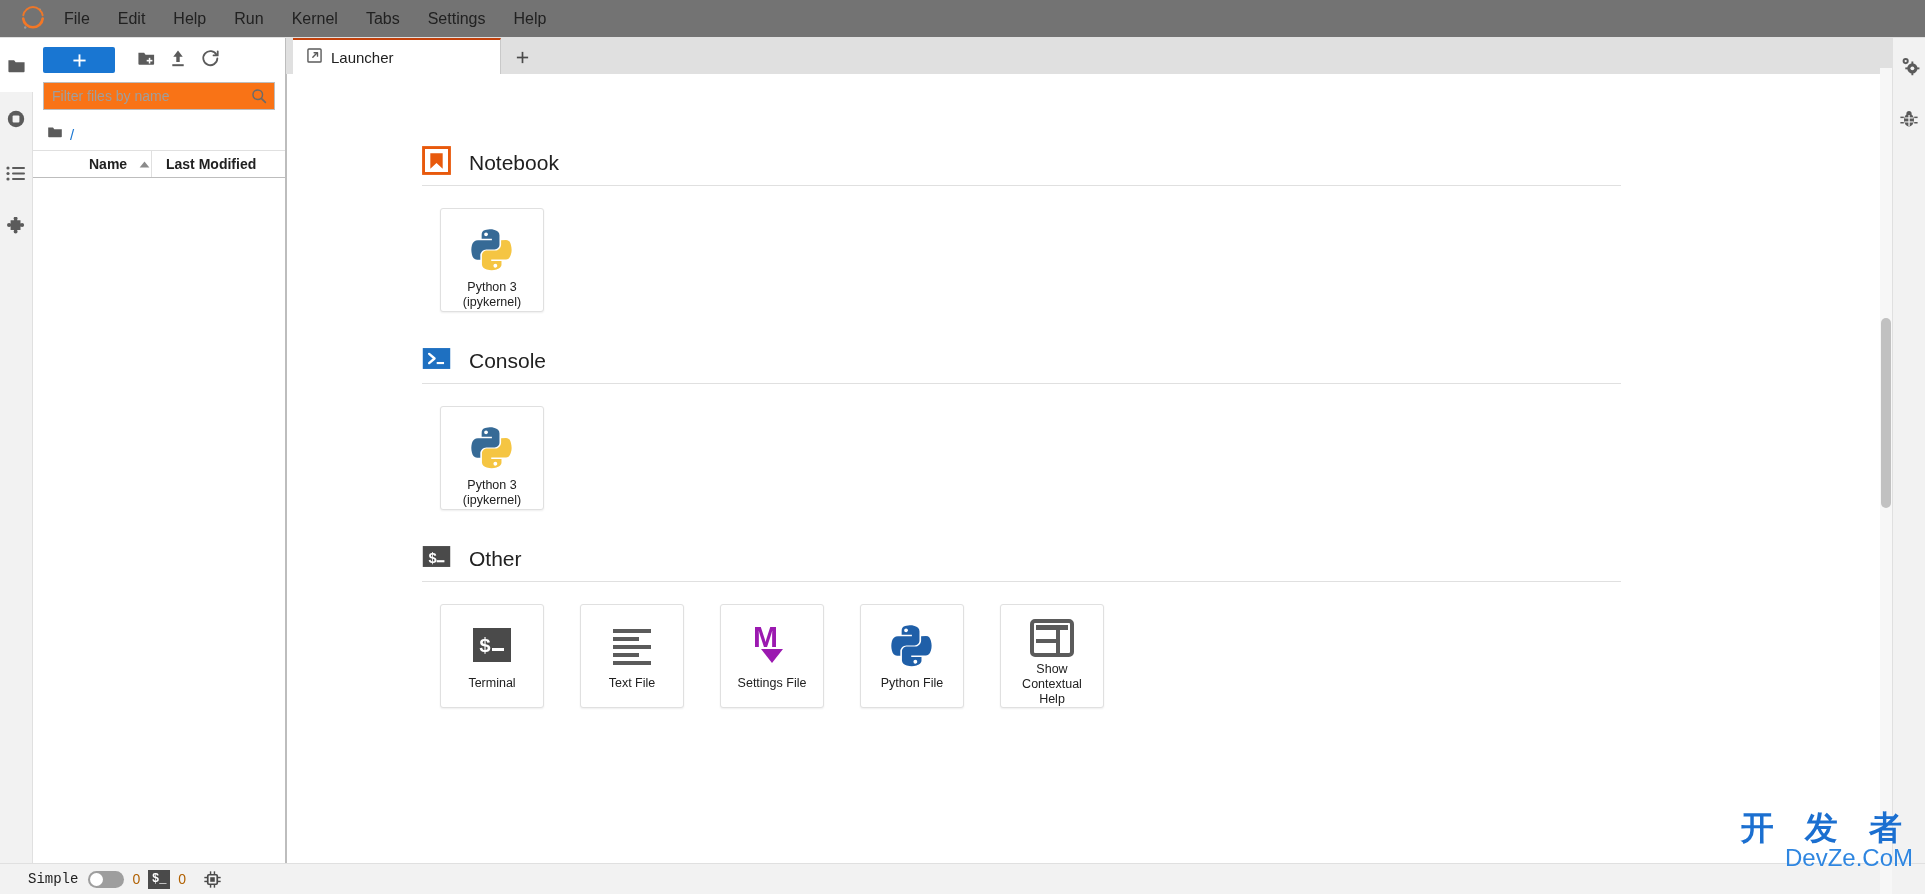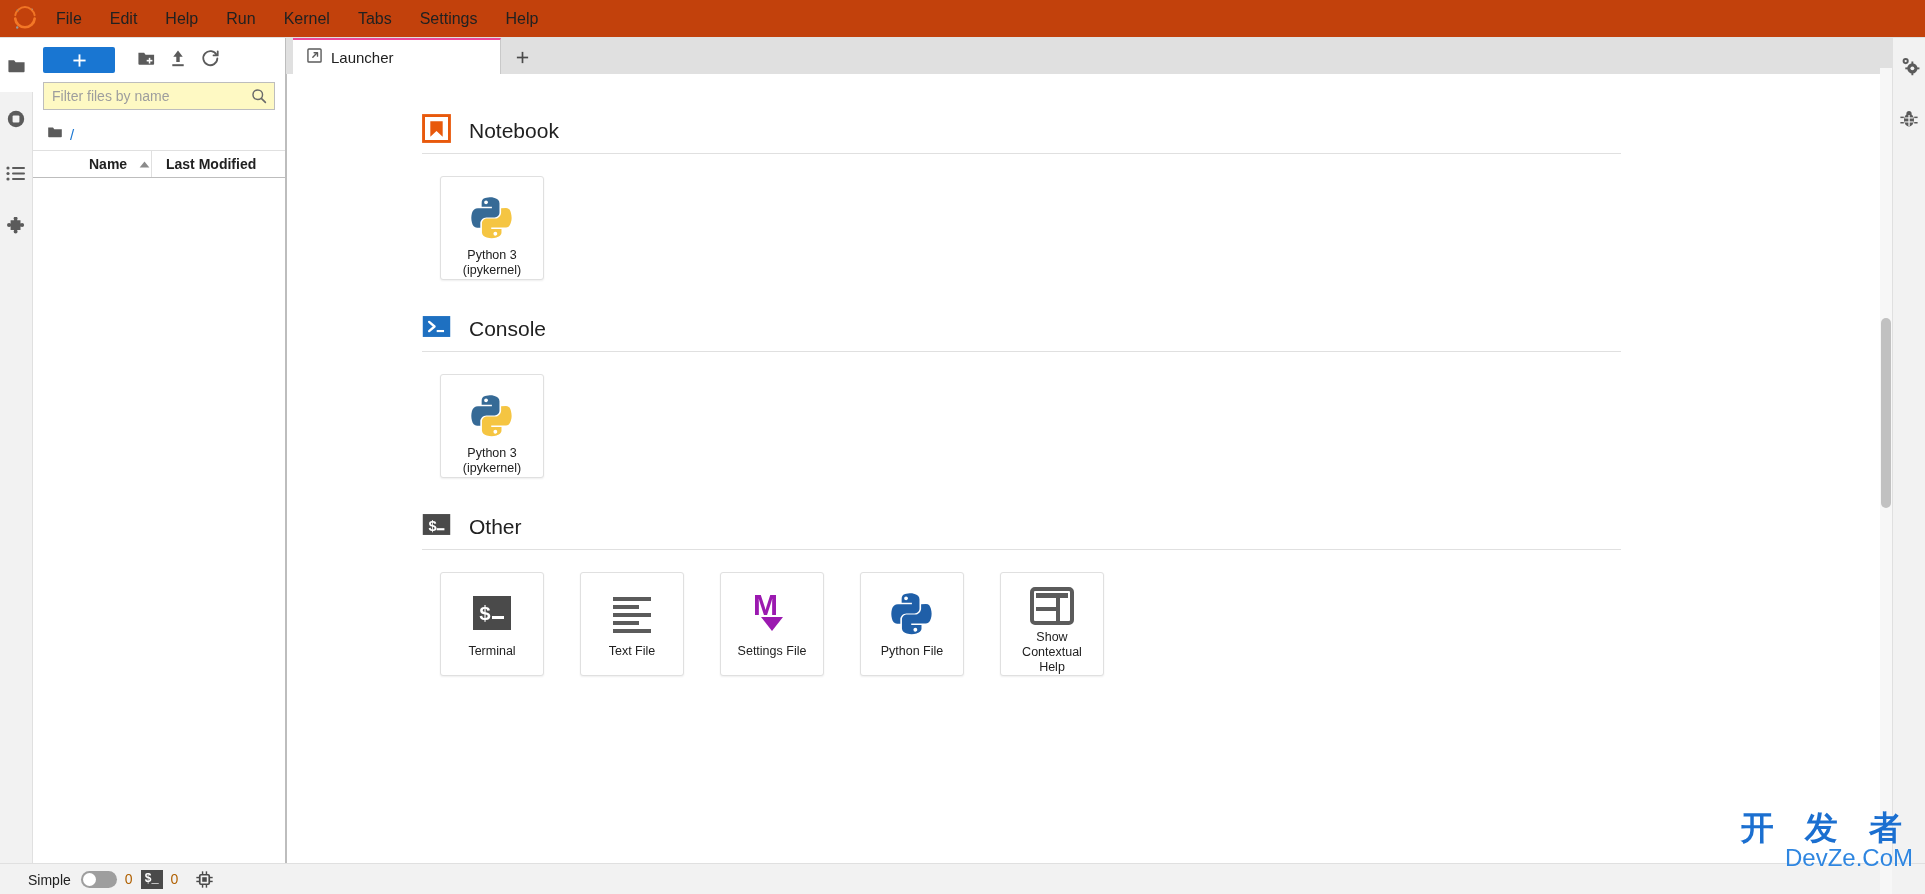--- a/index.html
+++ b/index.html
@@ -9,23 +9,23 @@
     font-family: "Liberation Sans", sans-serif;
     background: #ffffff;
     color: #222;
   }
   #app { position: relative; width: 1925px; height: 894px; display: flex; flex-direction: column; }
 
   
   .menubar {
     height: 38px; flex: 0 0 38px;
     display: flex; align-items: center;
-    background: #c2410c;
+    background: #737373;
     border-bottom: 1px solid #e0e0e0;
-    padding-left: 8px;
+    padding-left: 16px;
   }
   .jp-logo { width: 34px; height: 34px; display: flex; align-items: center; justify-content: center; }
   .menu-item {
     font-size: 16px; color: #212121;
     padding: 4px 13px; margin: 0 1px;
     cursor: default; line-height: 20px; white-space: nowrap;
   }
 
   
   .mainrow { flex: 1 1 auto; display: flex; min-height: 0; }
@@ -67,21 +67,21 @@
   }
   .tb-icon {
     width: 30px; height: 28px;
     display: flex; align-items: center; justify-content: center;
     cursor: pointer; border-radius: 2px;
   }
 
   .fb-filter { padding: 0 10px 8px 10px; }
   .fb-filter-box {
     position: relative; height: 28px;
-    border: 1px solid #bdbdbd; background: #fef9c3;
+    border: 1px solid #bdbdbd; background: #f97316;
     display: flex; align-items: center;
   }
   .fb-filter-box input {
     border: 0; outline: 0; flex: 1;
     font-size: 14px; font-family: "Liberation Sans", sans-serif;
     color: #333; padding: 0 8px; background: transparent;
     height: 100%;
   }
   .fb-filter-box input::placeholder { color: #9e9e9e; }
   .fb-search-ic { padding-right: 7px; display: flex; align-items: center; cursor: pointer; }
@@ -114,41 +114,41 @@
   .center { flex: 1 1 auto; display: flex; flex-direction: column; min-width: 0; background: #fff; }
   .tabbar {
     height: 36px; flex: 0 0 36px;
     background: #e0e0e0;
     display: flex; align-items: flex-end;
     padding-left: 7px;
   }
   .tab {
     height: 36px; min-width: 208px;
     background: #ffffff;
-    border-top: 2px solid #ec4899;
+    border-top: 2px solid #c2410c;
     border-right: 1px solid #c9c9c9;
     display: flex; align-items: center; gap: 9px;
     padding: 0 14px; font-size: 15px; color: #212121;
     cursor: pointer;
   }
   .tab-add {
     width: 30px; height: 28px; margin-left: 6px; margin-bottom: 3px;
     display: flex; align-items: center; justify-content: center;
     cursor: pointer; color: #555;
   }
 
   .launcher-scroll {
     flex: 1 1 auto; overflow: hidden;
     background: #ffffff;
     border-left: 1px solid #bdbdbd;
     padding: 40px 0 0 0;
   }
   .launcher-inner { padding-left: 135px; padding-right: 166px; max-width: 1500px; }
 
-  .sec-head { display: flex; align-items: center; gap: 18px; margin-bottom: 6px; }
+  .sec-head { display: flex; align-items: center; gap: 18px; margin-bottom: 6px; margin-top: 32px; }
   .sec-title { font-size: 21px; color: #212121; font-weight: normal; }
   .sec-rule { border-bottom: 1px solid #e0e0e0; margin-bottom: 22px; }
 
   .card-row { display: flex; gap: 18px; margin-bottom: 32px; flex-wrap: wrap; }
   .card {
     width: 104px; height: 104px;
     border: 1px solid #e0e0e0; background: #fff;
     border-radius: 3px;
     display: flex; flex-direction: column;
     align-items: center; justify-content: flex-start;
@@ -172,21 +172,21 @@
 
   
   .statusbar {
     height: 31px; flex: 0 0 31px;
     background: #f2f2f2;
     border-top: 1px solid #e0e0e0;
     display: flex; align-items: center;
     padding-left: 28px; gap: 0;
     font-size: 14px; color: #212121;
   }
-  .sb-left { display: flex; align-items: flex-end; gap: 10px; }
+  .sb-left { display: flex; align-items: flex-start; gap: 10px; font-family: Liberation Mono, monospace; }
   .toggle {
     width: 36px; height: 17px; border-radius: 9px;
     background: #9e9e9e; position: relative; cursor: pointer;
   }
   .toggle .knob {
     position: absolute; left: 2px; top: 2px;
     width: 13px; height: 13px; border-radius: 50%; background: #fff;
   }
   .sb-count { color: #b06000; font-size: 14px; padding: 0 8px; }
   .sb-badge {

